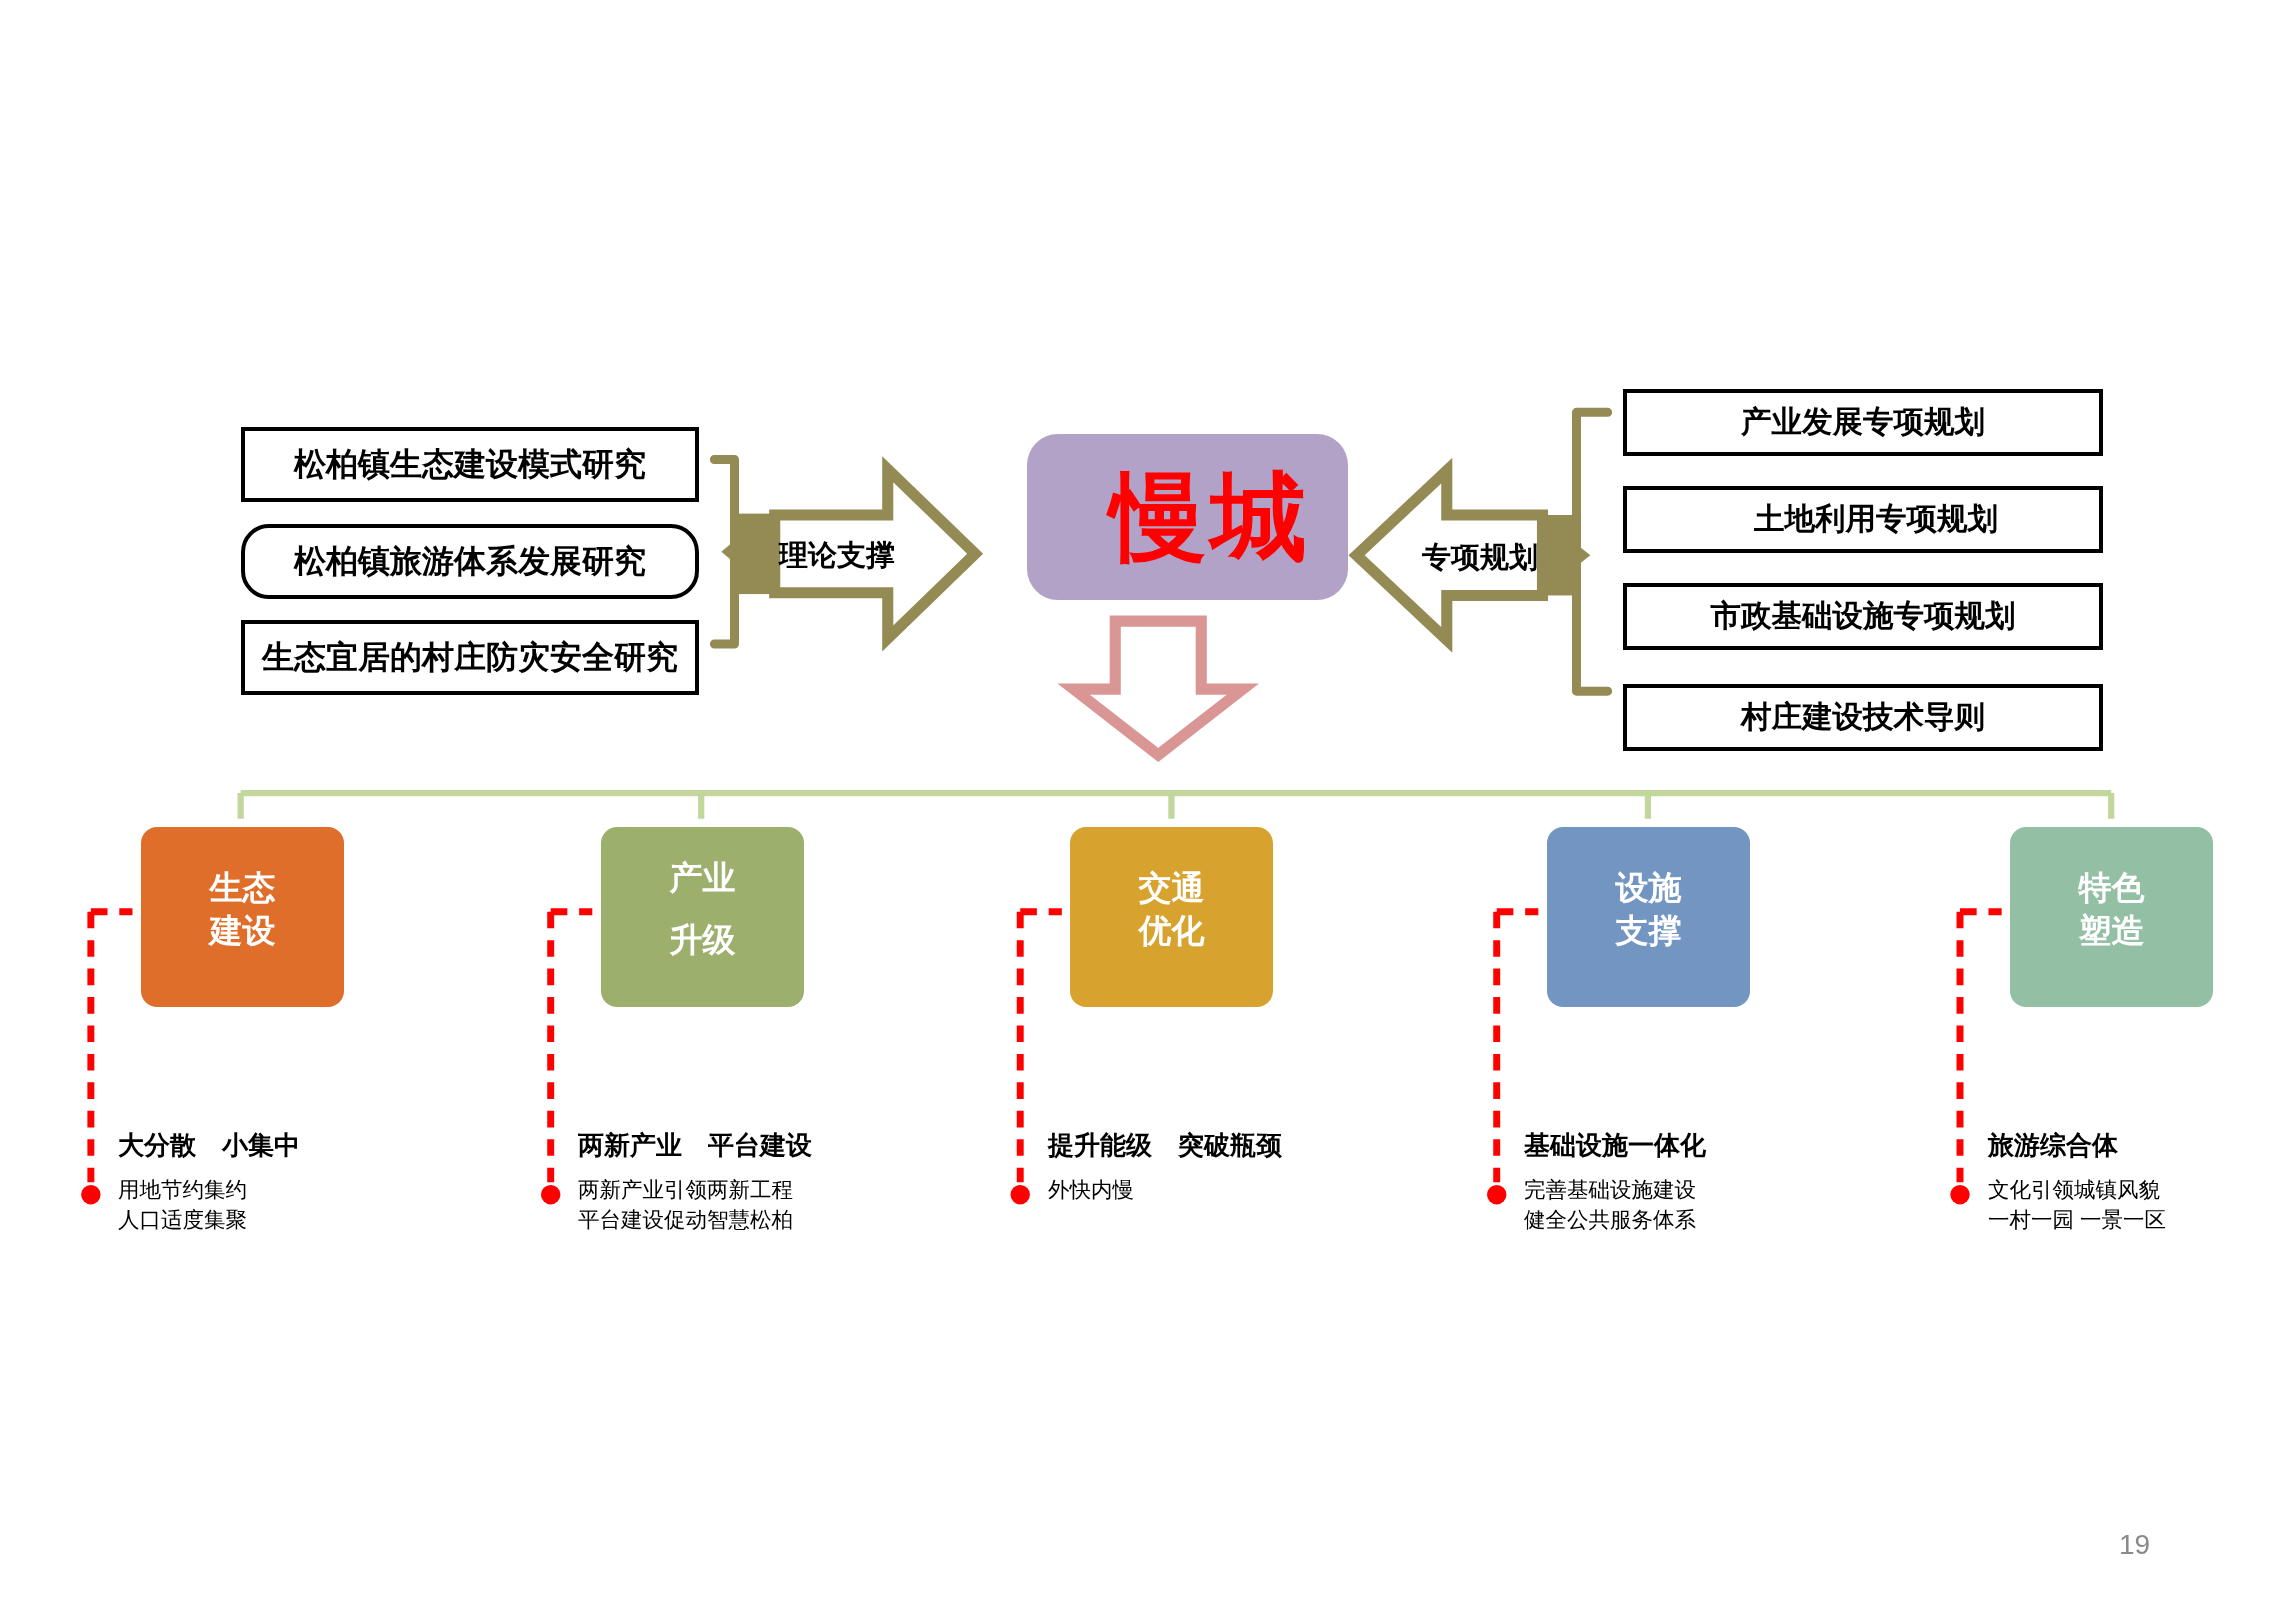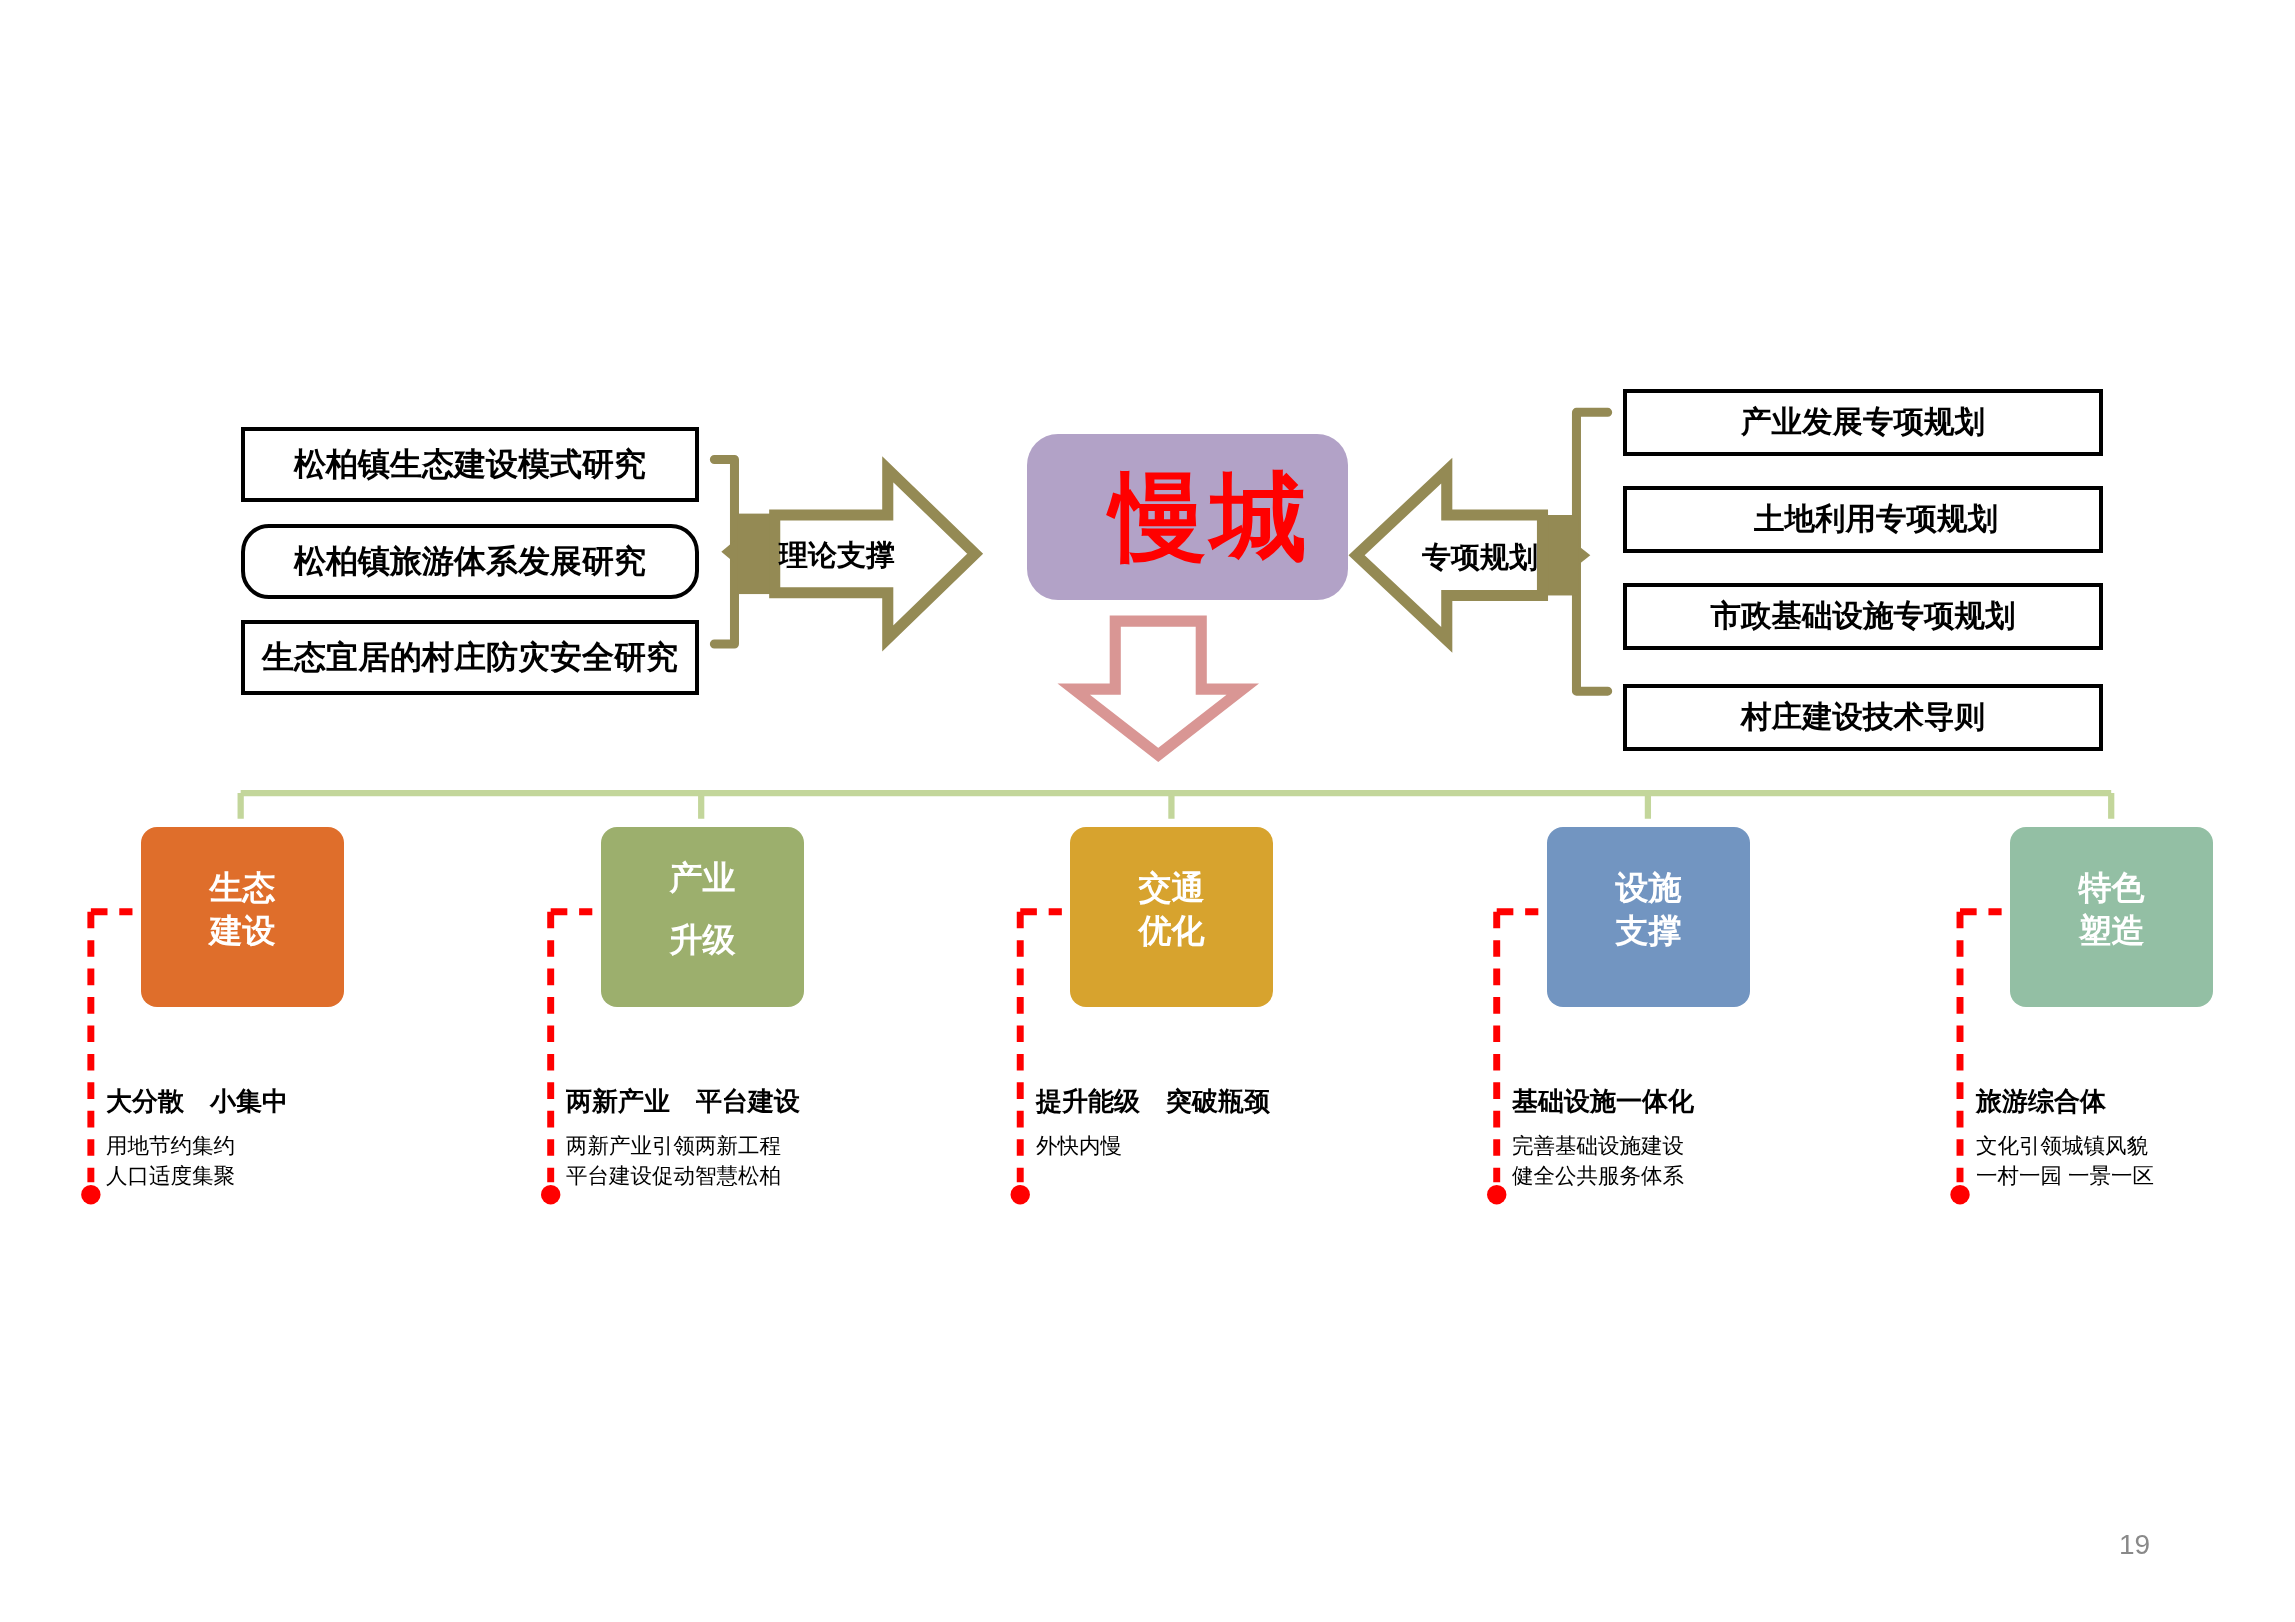--- a/index.html
+++ b/index.html
@@ -59,21 +59,21 @@
     padding-bottom: 16.6px; box-sizing: border-box;
   }
   .sbox .tl { color: #ffffff; font-weight: bold; font-size: 33px; line-height: 43px; text-align:center; }
   .sbox.b1 { left: 141px;  background: var(--s1); }
   .sbox.b2 { left: 601px;  background: var(--s2); gap: 19px; }
   .sbox.b3 { left: 1070px; background: var(--s3); }
   .sbox.b4 { left: 1547px; background: var(--s4); }
   .sbox.b5 { left: 2010px; background: var(--s5); }
 
   
-  .stext { position: absolute; top: 1084px; color: #000; white-space: nowrap; }
+  .stext { position: absolute; top: 1128px; color: #000; white-space: nowrap; margin-left: 12px; }
   .stext .hd { font-size: 26px; font-weight: bold; margin-bottom: 11.8px; }
   .stext .ln { font-size: 21.5px; line-height: 30px; }
   .stext.n1 { left: 106px; }
   .stext.n2 { left: 566px; }
   .stext.n3 { left: 1036px; }
   .stext.n4 { left: 1512px; }
   .stext.n5 { left: 1976px; }
 
   .page-num {
     position: absolute; left: 2119px; top: 1529px; width: 69px;

